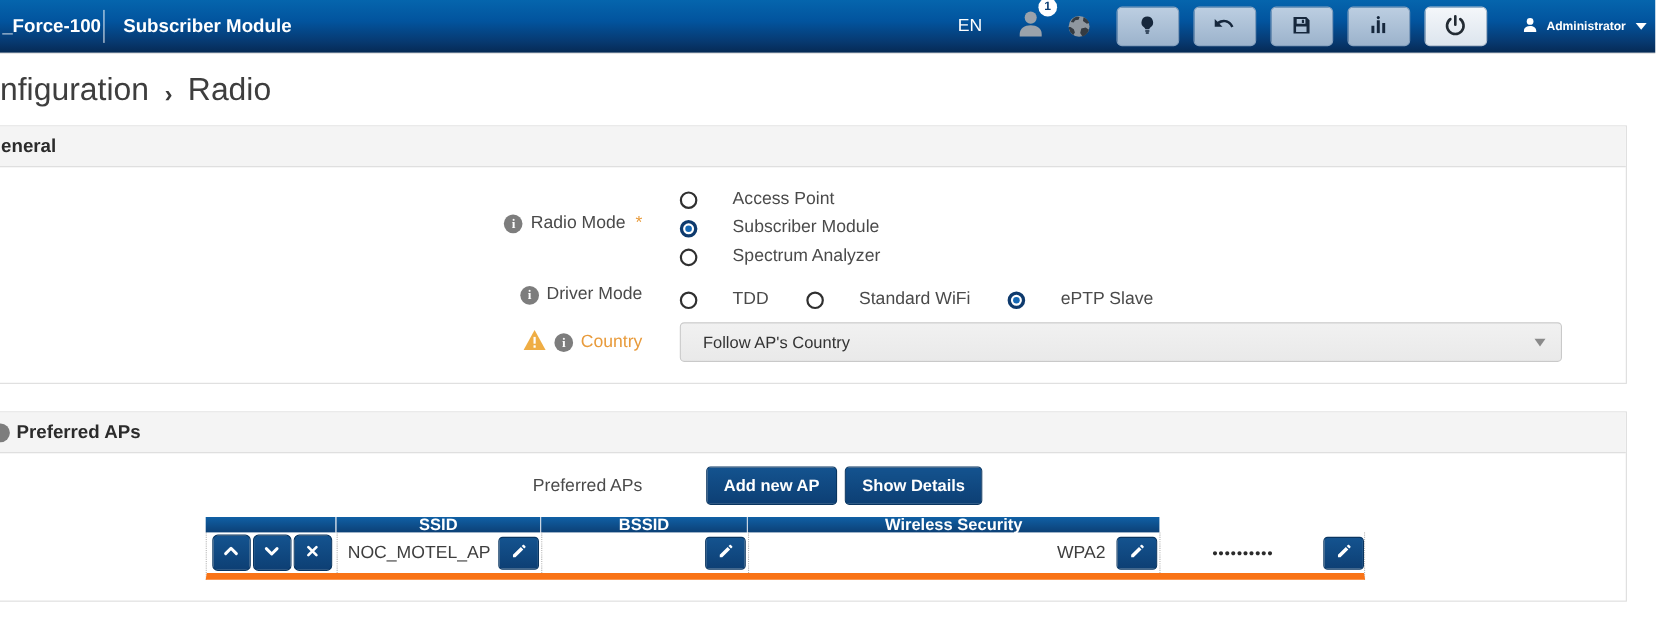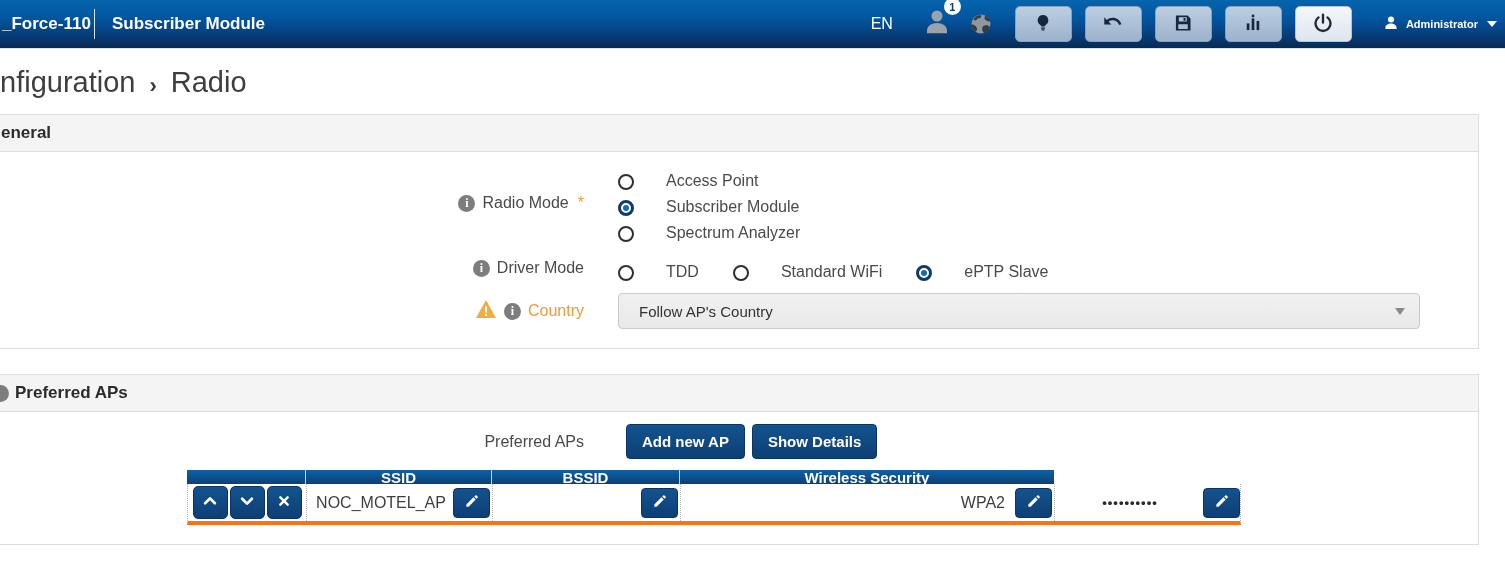--- a/index.html
+++ b/index.html
@@ -67,48 +67,48 @@
     border: 1px solid #c9c9c9; border-radius: 4px; display: flex; align-items: center;
     padding: 0 14px 0 20px; cursor: pointer; }
   .dropdown span { font-size: 15px; color: #333; }
   .dd-caret { width: 0; height: 0; border-left: 5px solid transparent; border-right: 5px solid transparent;
     border-top: 7px solid #8a8a8a; margin-left: auto; }
 
   
   .blue-btn { height: 35px; padding: 0 15px; border-radius: 4px; border: 1px solid #093560;
     background: linear-gradient(180deg, #14538f 0%, #0d3f74 100%); color: #fff;
     font-size: 15px; font-weight: 600; font-family: "Liberation Sans", sans-serif; cursor: pointer; }
-  .btn-group { display: flex; gap: 7px; margin-left: 42px; }
+  .btn-group { display: flex; gap: 7px; margin-left: 58px; }
 
   .ap-table { margin-left: 196px; margin-top: 11px; width: 1054px; }
   .ap-thead { display: grid; grid-template-columns: 119px 186px 188px 374px 187px; }
   .th { height: 14px; background: linear-gradient(180deg, #1060a5 0%, #0c4076 100%);
     color: #fff; font-size: 15px; font-weight: 600; display: flex; align-items: center;
     justify-content: center; border-right: 1px solid #c7d3e2; }
   .th:last-child { border-right: none; }
   .ap-row { display: grid; grid-template-columns: 119px 186px 188px 374px 187px;
-    border: 1px dotted #b5b5b5; border-top: none; border-bottom: 4px solid #f97316; }
+    border: 1px dotted #b5b5b5; border-top: none; border-bottom: 6px solid #f97316; }
   .td { height: 37px; display: flex; align-items: center; border-right: 1px dotted #b5b5b5; padding: 0 2px; }
   .td:last-child { border-right: none; }
   .td-actions { justify-content: center; gap: 2px; }
   .mini-btn { width: 35px; height: 33px; border-radius: 5px; border: 1px solid #093560;
     background: linear-gradient(180deg, #14538f 0%, #0d3f74 100%); color: #fff;
     display: inline-flex; align-items: center; justify-content: center; cursor: pointer; }
   .edit-btn { width: 37px; height: 30px; border-radius: 4px; border: 1px solid #093560;
     background: linear-gradient(180deg, #14538f 0%, #0d3f74 100%);
     display: inline-flex; align-items: center; justify-content: center; cursor: pointer; margin-left: auto; }
   .cell-text { font-size: 16px; color: #3e3e3e; flex: 1; text-align: center; }
   .cell-text.right { text-align: right; padding-right: 10px; }
   .cell-text.key { font-size: 13px; font-weight: 700; letter-spacing: 1px; color: #2b2b2b; }
 </style>
 </head>
 <body>
 
 <header class="navbar">
-  <div class="brand">_Force-110</div>
+  <div class="brand">_Force-100</div>
   <div class="nav-sep"></div>
   <div class="mode">Subscriber Module</div>
   <div class="nav-right">
     <span class="lang">EN</span>
     <span class="user-notif">
       <span>
         <svg width="30" height="30" viewBox="0 0 24 24" fill="#9aa2ab">
             <circle cx="12" cy="7.2" r="4.4"></circle>
             <path d="M12 12.8c-4.4 0-8 2.3-8 6.3V21h16v-1.9c0-4-3.6-6.3-8-6.3z"></path>
           </svg>

